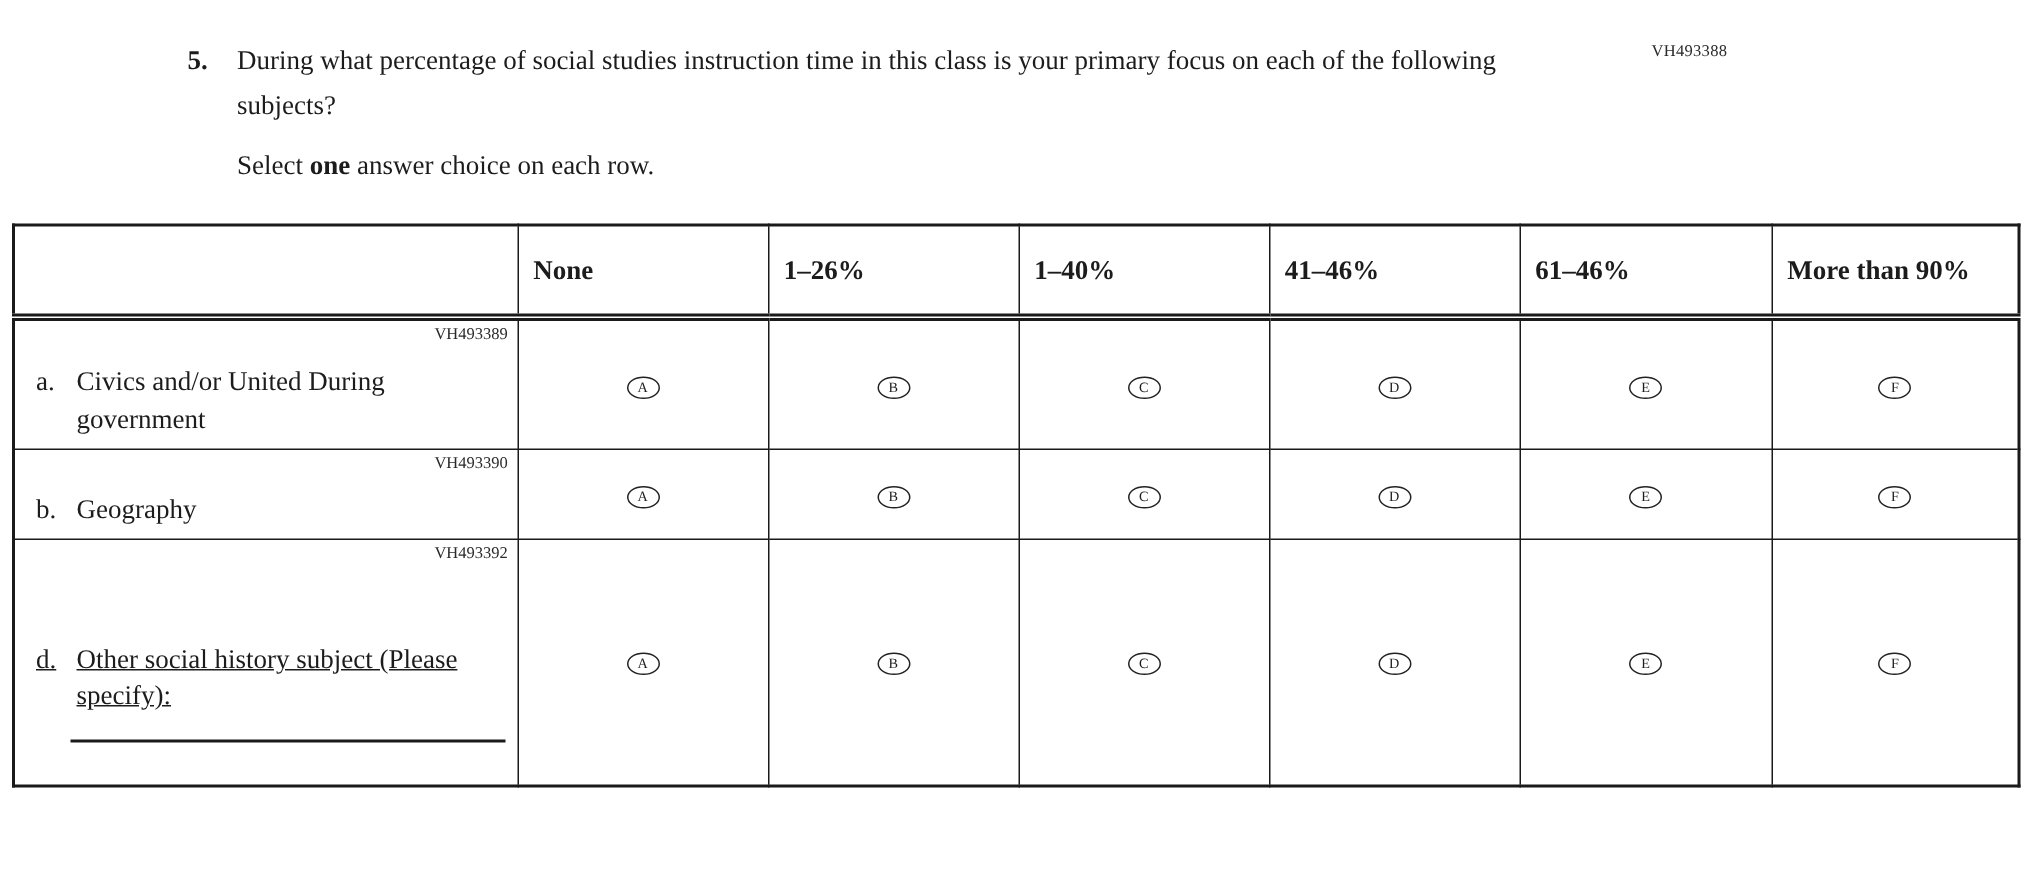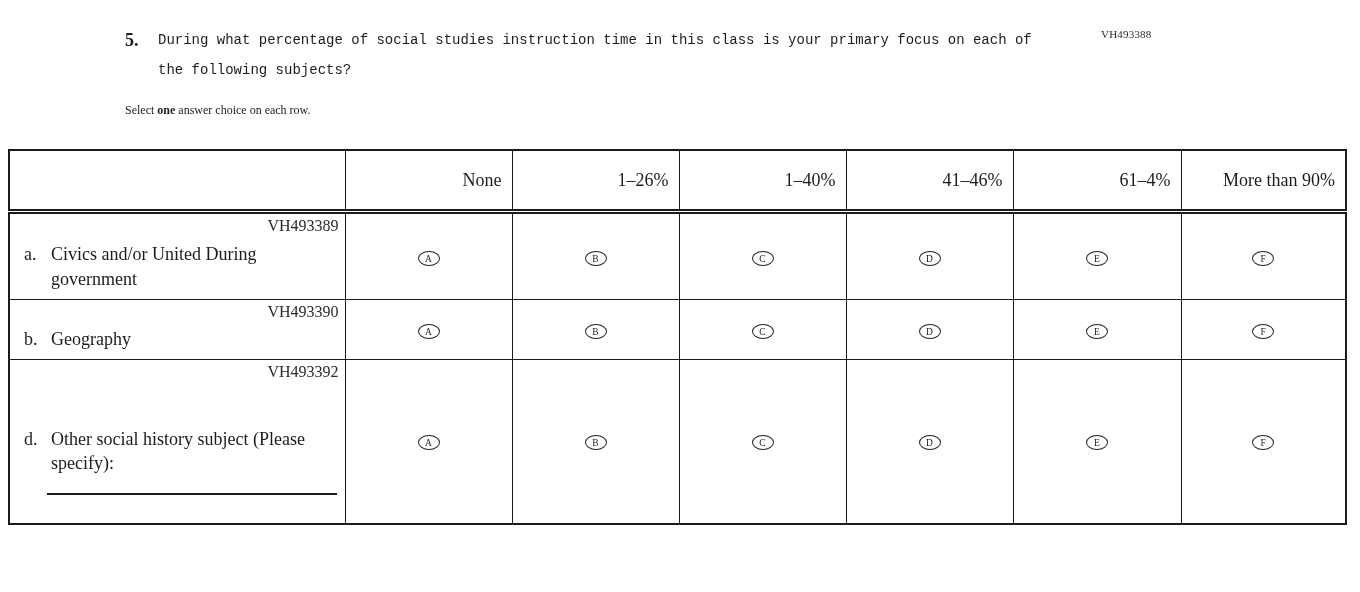--- a/index.html
+++ b/index.html
@@ -36,28 +36,28 @@
   }
   .q-line { display: flex; }
   .q-number {
     font-weight: bold;
     font-size: 18px;
     line-height: 30px;
     width: 33px;
     flex-shrink: 0;
   }
   .q-text {
-    font-size: 14px;
+    font-size: 18px;
     line-height: 30px;
     max-width: 880px;
-    font-family: Liberation Mono, monospace;
   }
   .q-instruction {
     margin-top: 12px;
-    font-size: 12px;
+    margin-left: 33px;
+    font-size: 18px;
     line-height: 26px;
     font-family: Liberation Serif, serif;
   }
   .q-instruction b { font-weight: bold; }
 
   
   table.answer-table {
     position: absolute;
     left: 8px;
     top: 149px;
@@ -67,63 +67,63 @@
     border: 2.5px solid #1a1a1a;
   }
   .answer-table th,
   .answer-table td {
     border: 1.5px solid #1a1a1a;
     padding: 0;
   }
   .answer-table thead th {
     height: 58px;
     font-size: 18px;
-    font-weight: normal;
-    text-align: right;
+    font-weight: bold;
+    text-align: left;
     vertical-align: middle;
     line-height: 1.15;
     border-bottom: 5px double #1a1a1a;
     padding: 0 10px;
     margin-top: 23px;
   }
   .answer-table td.answer-cell {
     text-align: center;
     vertical-align: middle;
   }
   .answer-table td.label-cell {
     position: relative;
     vertical-align: bottom;
     padding: 2px 6px 8px 14px;
     font-size: 18px;
   }
   .cell-code {
     position: absolute;
     top: 3px;
     right: 6px;
-    font-size: 16px;
+    font-size: 11px;
     color: #2a2a2a;
   }
   .row-label {
     display: flex;
     line-height: 1.35;
   }
   .row-label .prefix {
     width: 27px;
     flex-shrink: 0;
   }
   .write-in-line {
     margin: 16px 0 20px 23px;
     width: 290px;
     border-bottom: 2px solid #1a1a1a;
     height: 1px;
   }
   tr.row-a  { height: 88px; }
   tr.row-b  { height: 60px; margin-left: 40px; }
   tr.row-c  { height: 57px; }
-  tr.row-d  { height: 164px; }
+  tr.row-d  { height: 164px; text-decoration: underline; }
   tr.row-d td.label-cell { vertical-align: bottom; }
 
   
   .bubble {
     display: inline-block;
     width: 22px;
     height: 15px;
     border: 1.4px solid #222222;
     border-radius: 50%;
     font-size: 9.5px;
@@ -158,21 +158,21 @@
     <col style="width:168px">
     <col style="width:165px">
   </colgroup>
   <thead>
     <tr>
       <th></th>
       <th>None</th>
       <th>1–26%</th>
       <th>1–40%</th>
       <th>41–46%</th>
-      <th>61–4%</th>
+      <th>61–46%</th>
       <th>More than 90%</th>
     </tr>
   </thead>
   <tbody>
     <tr class="row-a">
       <td class="label-cell">
         <span class="cell-code">VH493389</span>
         <div class="row-label">
           <span class="prefix">a.</span>
           <span>Civics and/or United During government</span>

